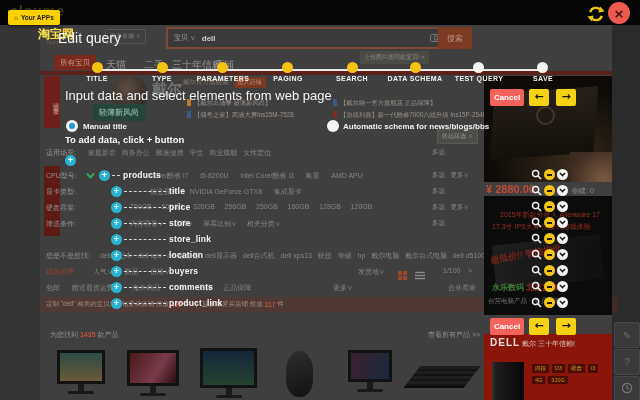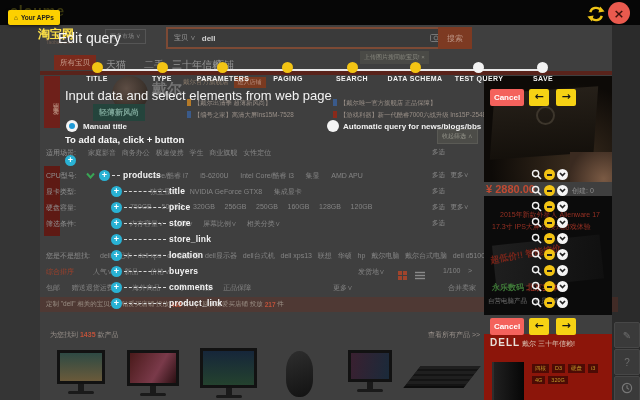--- a/index.html
+++ b/index.html
@@ -299,21 +299,21 @@
   <div class="step-label" style="left:479px">TEST QUERY</div>
   <div class="step-label" style="left:543px">SAVE</div>
 
   <div class="heading">Input data and select elements from web page</div>
 
   <div class="radio" style="left:66px;top:120px">
       <span class="dotin"></span>
     </div>
   <div class="radio-label" style="left:83px;top:122px">Manual title</div>
   <div class="radio" style="left:327px;top:120px"></div>
-  <div class="radio-label" style="left:343px;top:122px">Automatic query for news/blogs/bbs</div>
+  <div class="radio-label" style="left:343px;top:122px">Automatic schema for news/blogs/bbs</div>
 
   <div class="add-hint">To add data, click + button</div>
 
   <div class="hint-row">
     <span class="plus">+</span>
   </div>
 
   <div class="t-row" style="left:86px;top:169px">
     <span class="chev-green">
         <svg width="9" height="7" viewBox="0 0 9 7">

